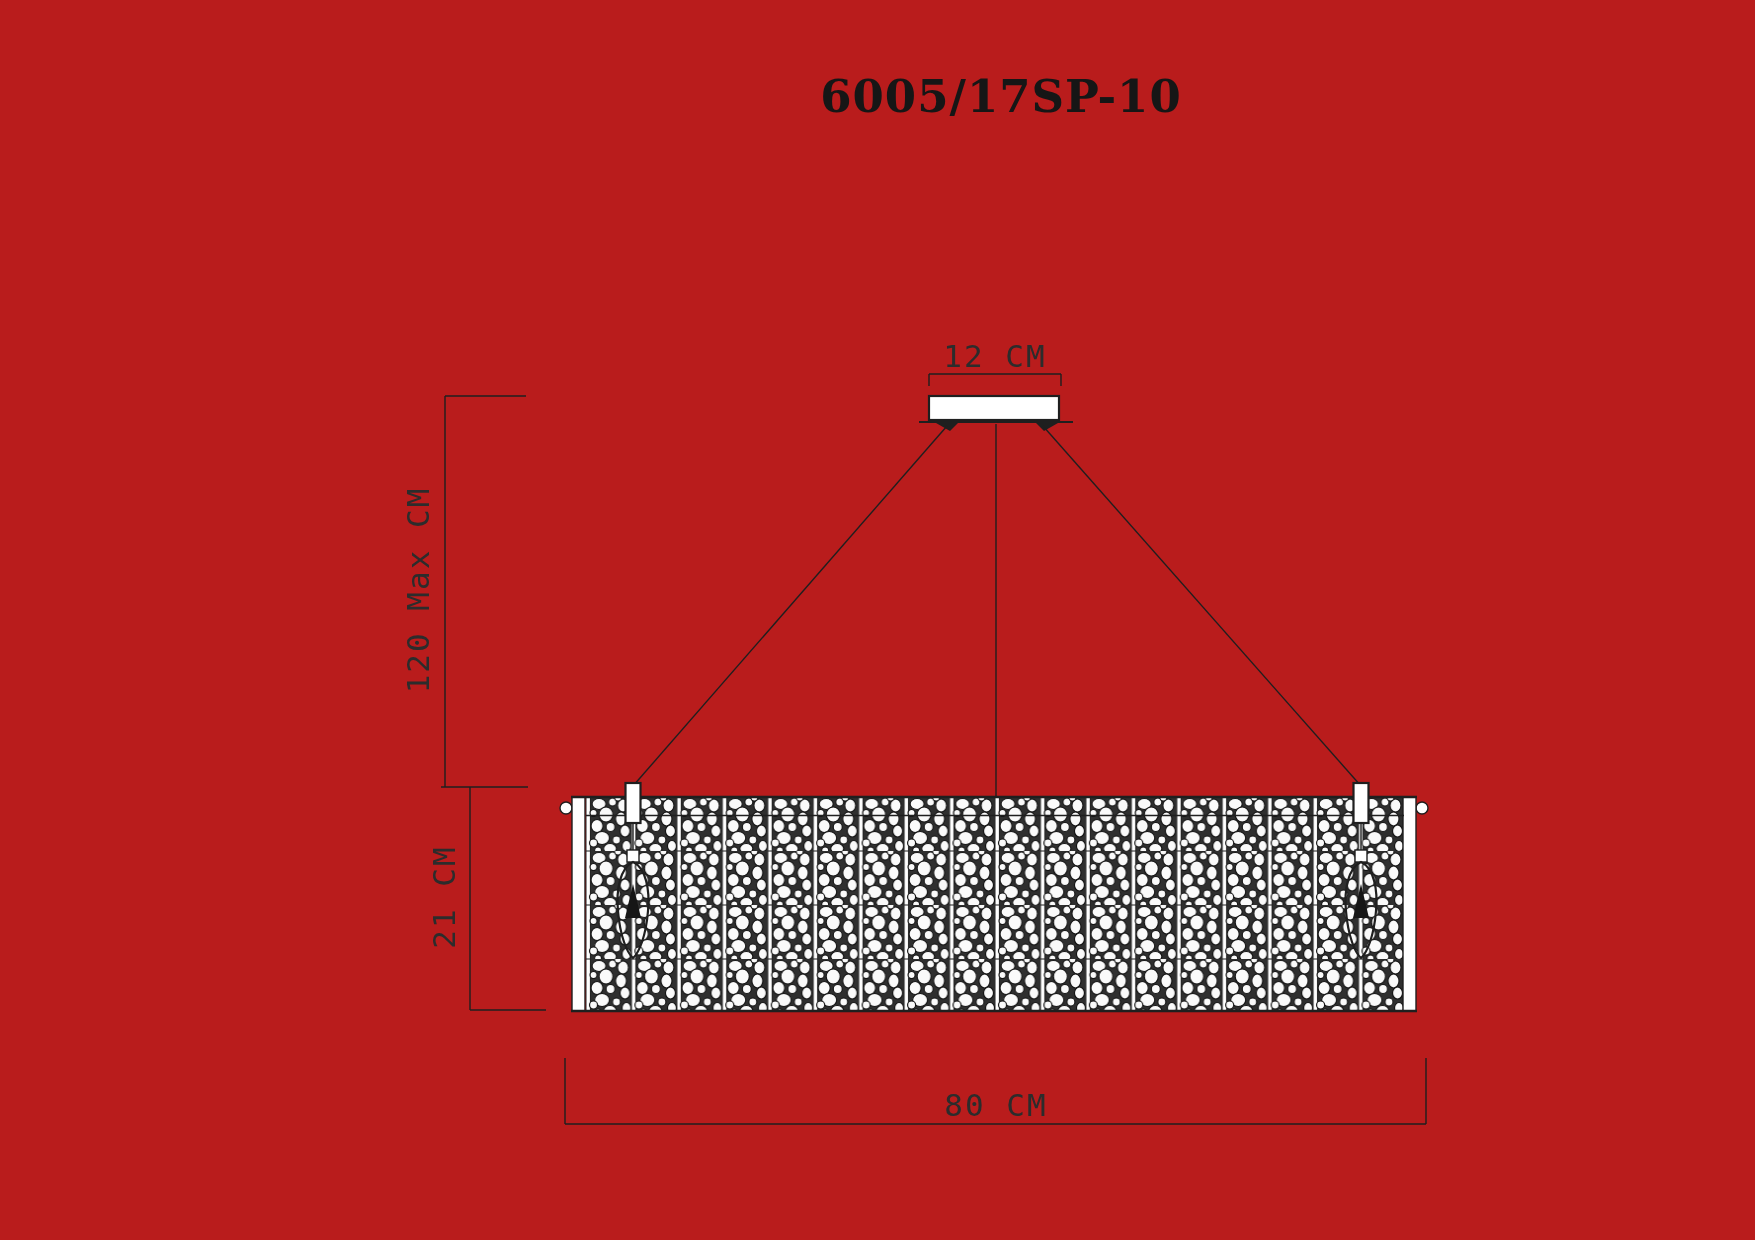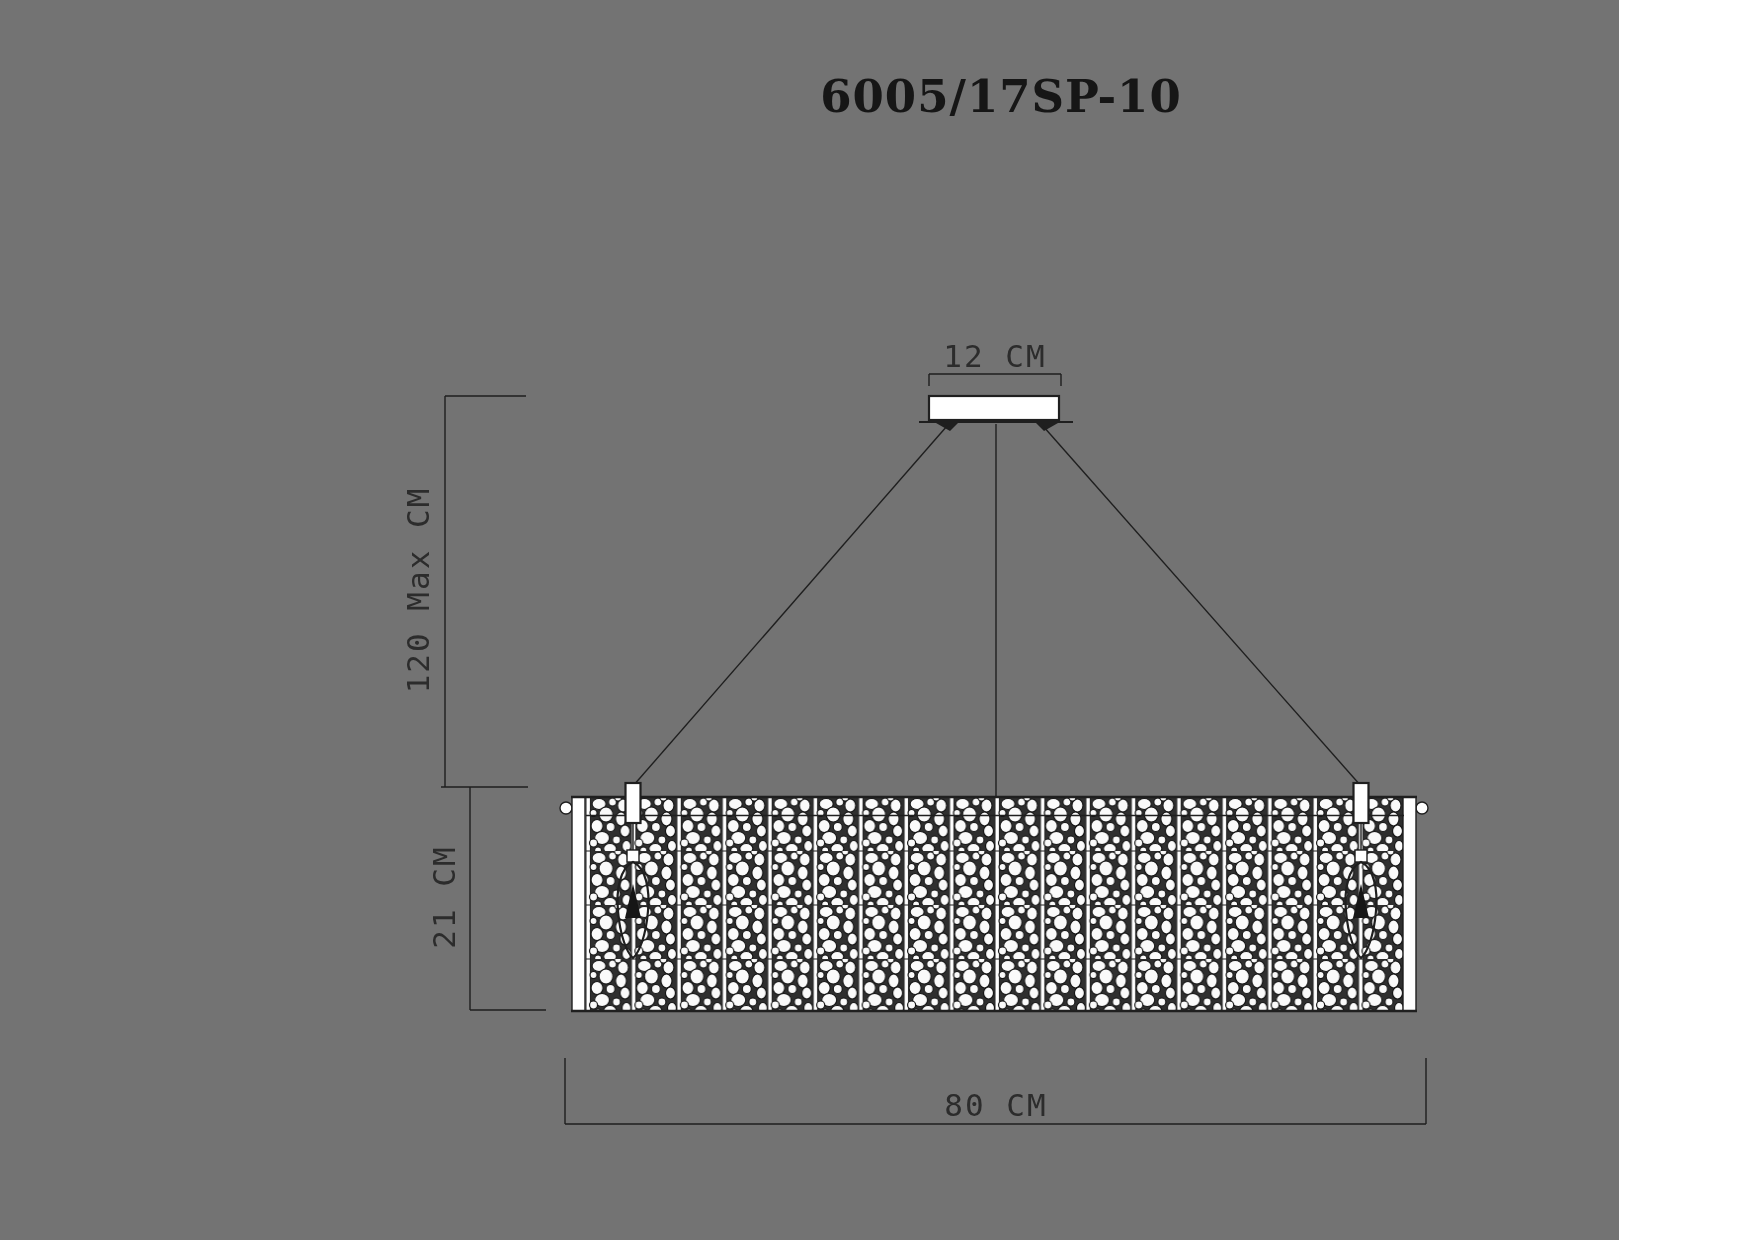--- a/index.html
+++ b/index.html
@@ -1,16 +1,16 @@
 <!DOCTYPE html>
 <html><head>
 <meta charset="utf-8">
 <style>
   html,body{margin:0;padding:0;background:#ffffff;}
-  .stage{position:relative;width:1619px;height:1240px;background:#737373;overflow:hidden;
+  .stage{position:relative;width:1755px;height:1240px;background:#b91c1c;overflow:hidden;
          font-family:"DejaVu Sans Mono", monospace;}
   svg{position:absolute;left:0;top:0;}
   .title-text{font-family:"DejaVu Serif", serif;font-weight:700;font-size:45px;fill:#161616;letter-spacing:1px;}
   .dim-text{font-family:"DejaVu Sans Mono", monospace;font-size:31px;fill:#2c2c2c;letter-spacing:2px;}
   .ink{stroke:#1f1f1f;fill:none;}
   .w1{stroke-width:1.4;}
   .w2{stroke-width:2.2;}
   .w3{stroke-width:2.6;}
   .whitefill{fill:#ffffff;}
 </style>

